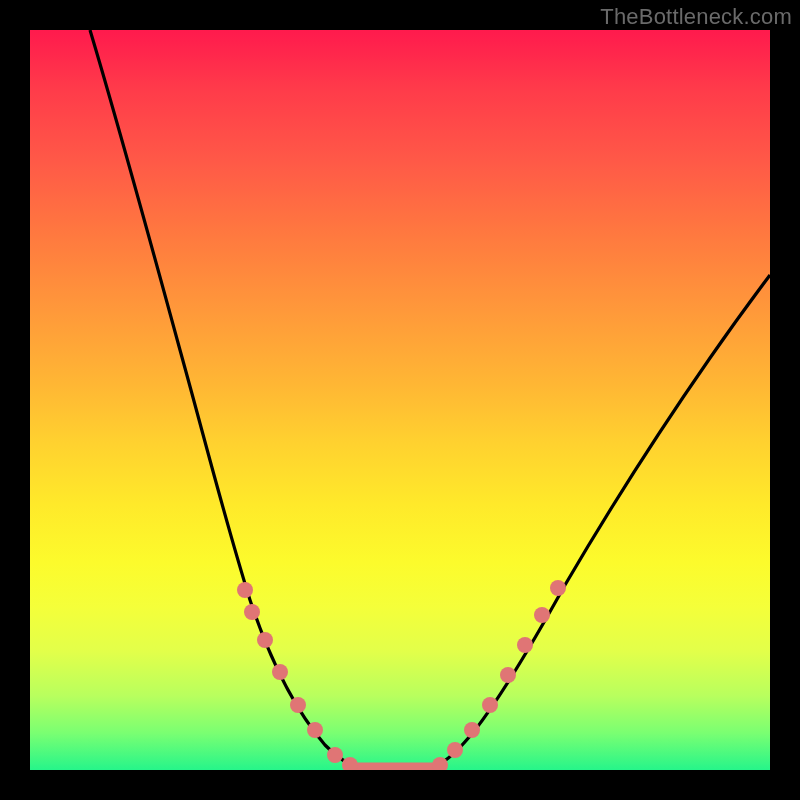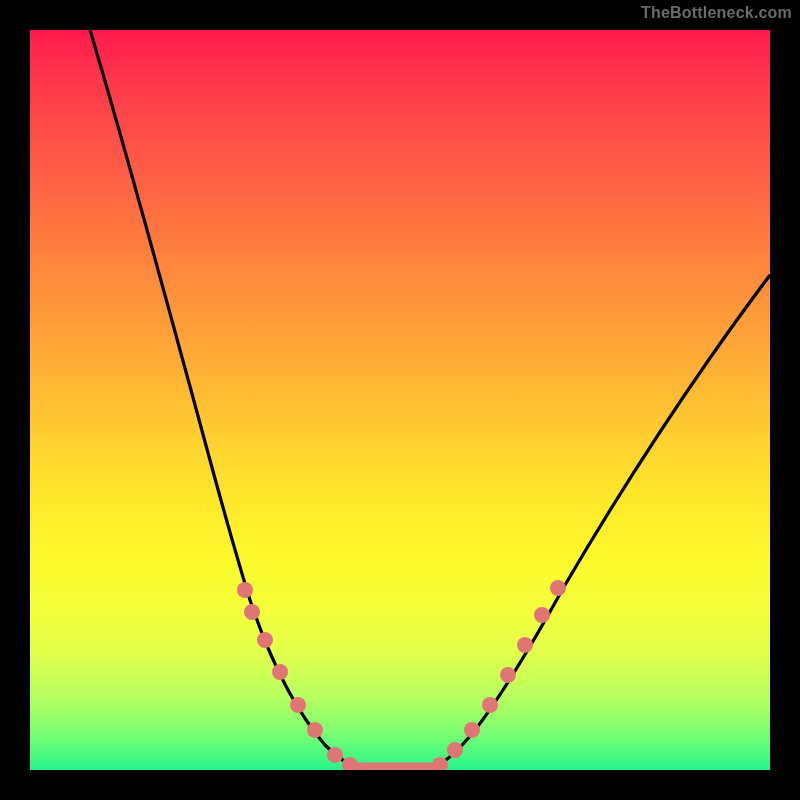--- a/index.html
+++ b/index.html
@@ -39,23 +39,23 @@
       #e2ff4a 84%,
       #b8ff5e 90%,
       #7aff72 95%,
       #26f58a 100%);
   }
   .watermark {
     position: absolute;
     top: 4px;
     right: 8px;
     color: #6a6a6a;
-    font-size: 16px;
+    font-size: 22px;
     letter-spacing: 0.2px;
-    font-weight: 700;
+    font-weight: 400;
   }
   svg.curve {
     position: absolute;
     left: 0;
     top: 0;
     width: 740px;
     height: 740px;
   }
 </style>
 </head>

